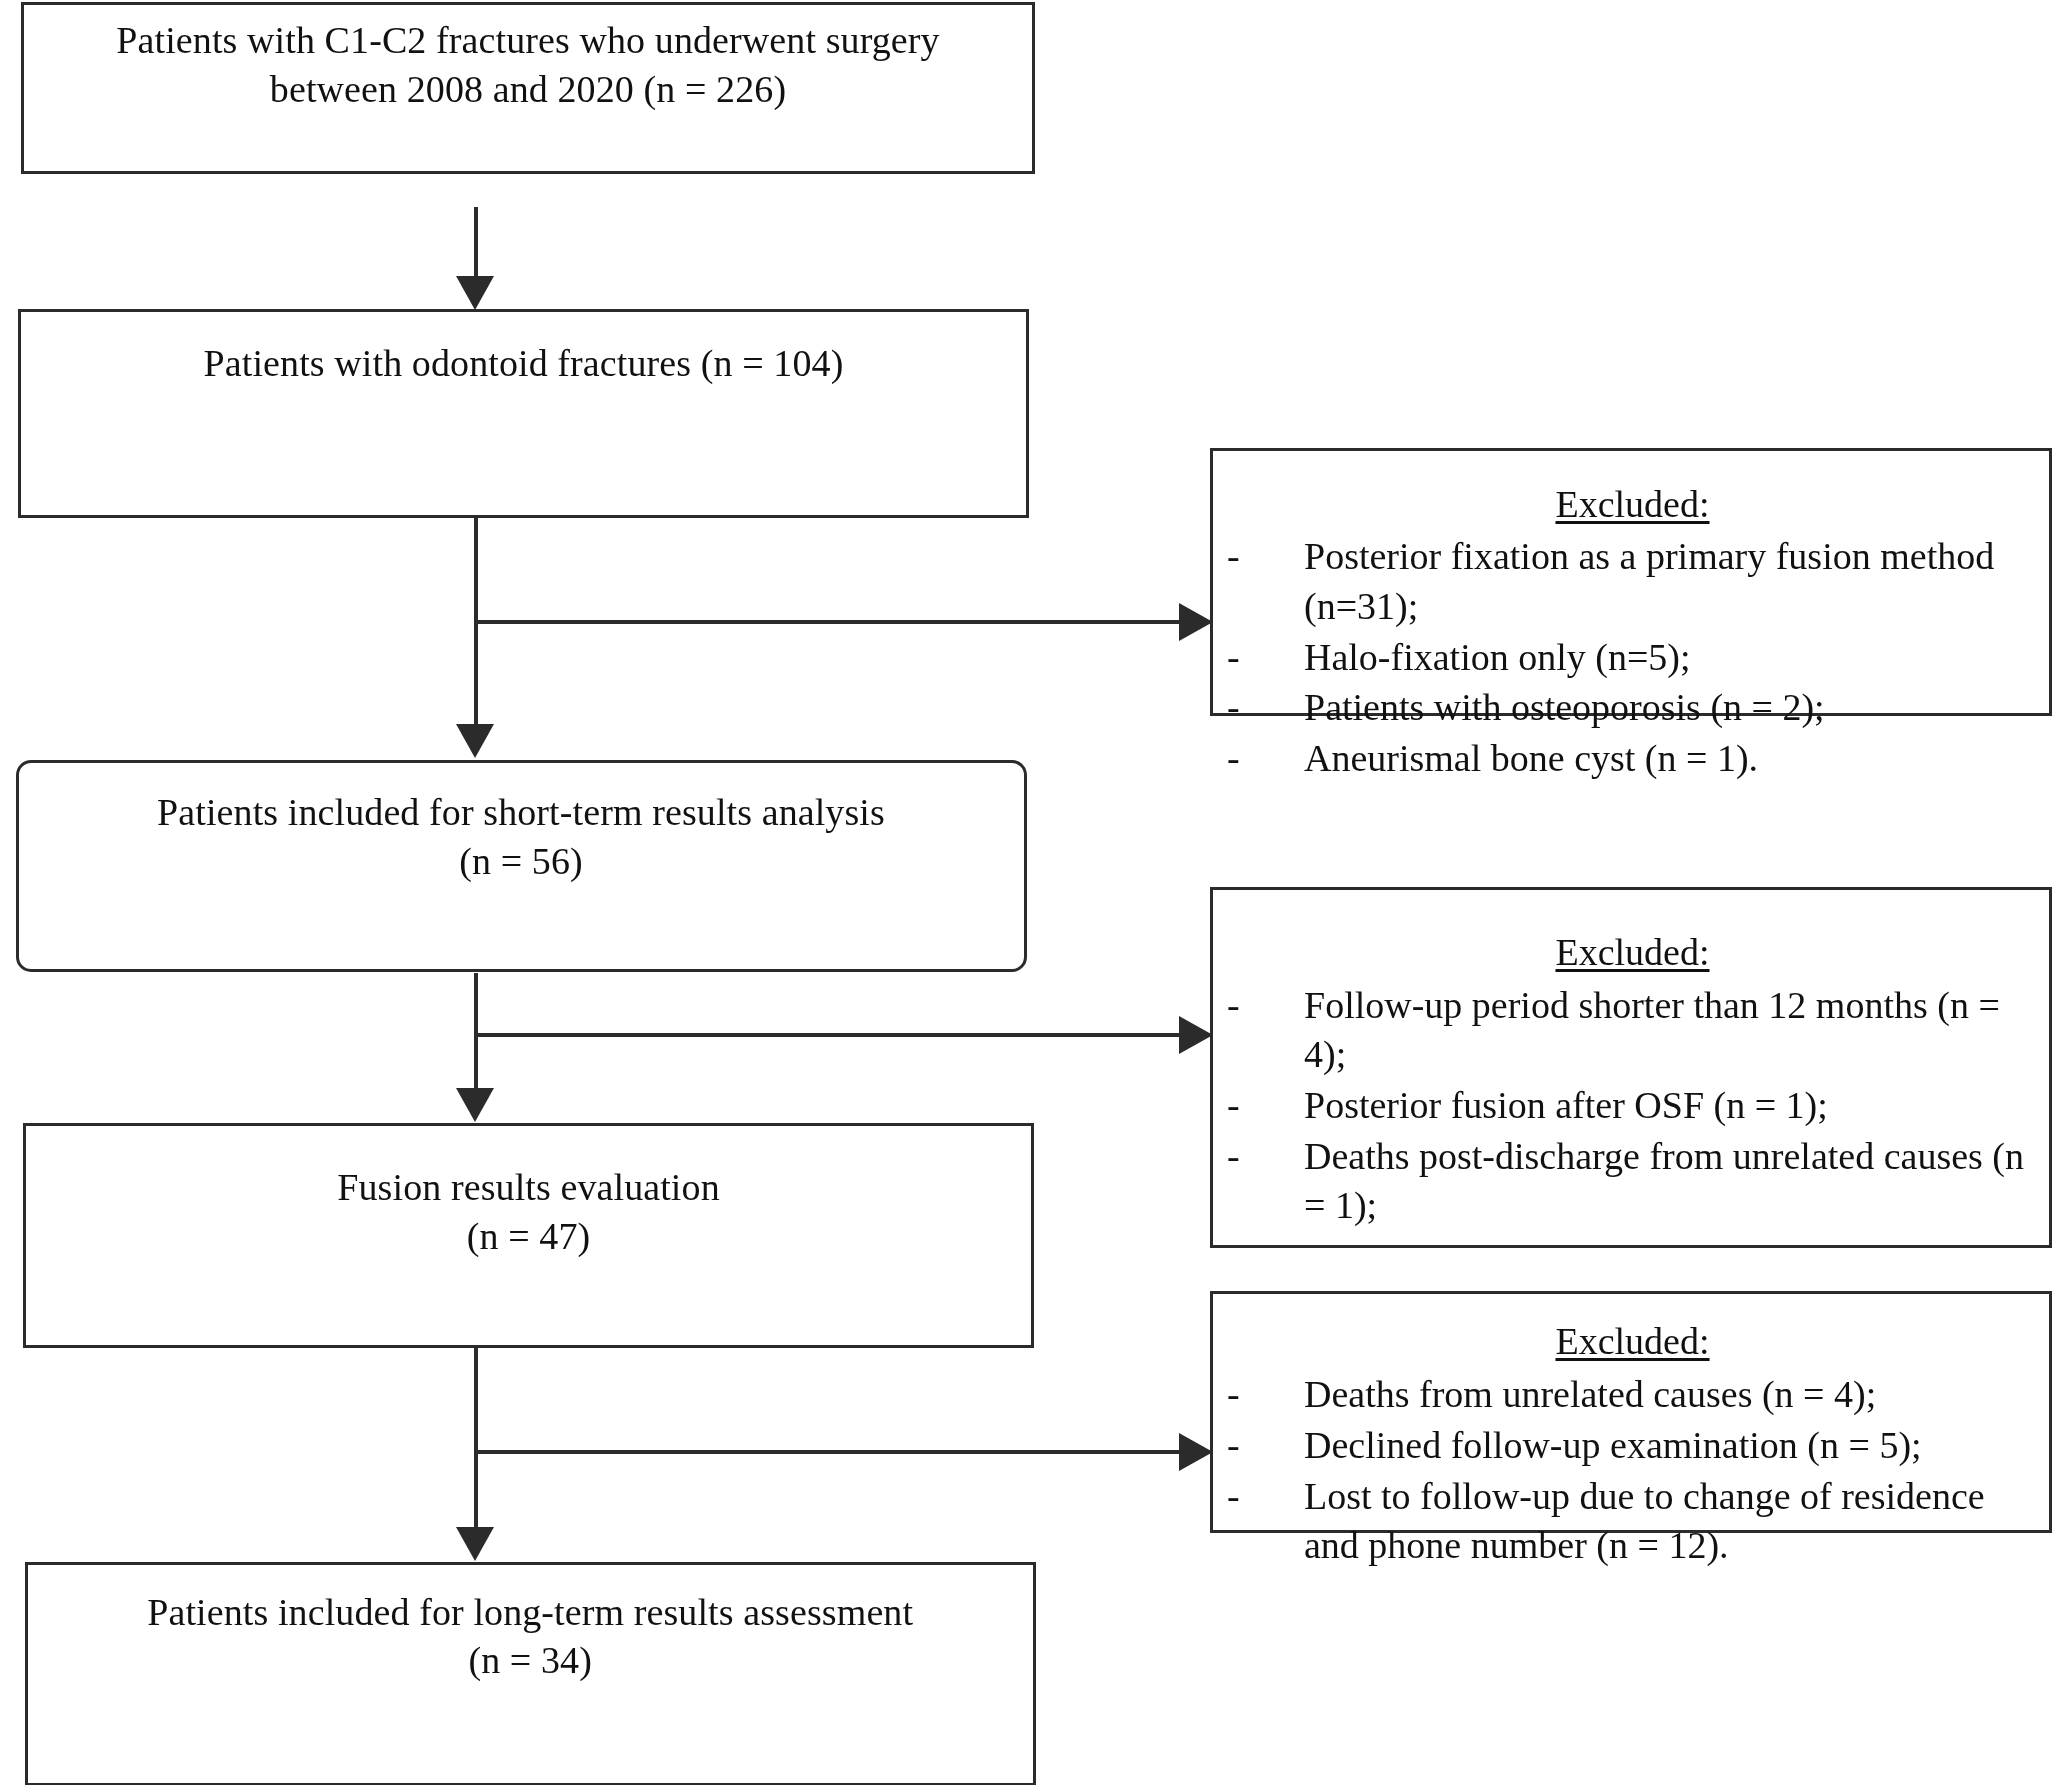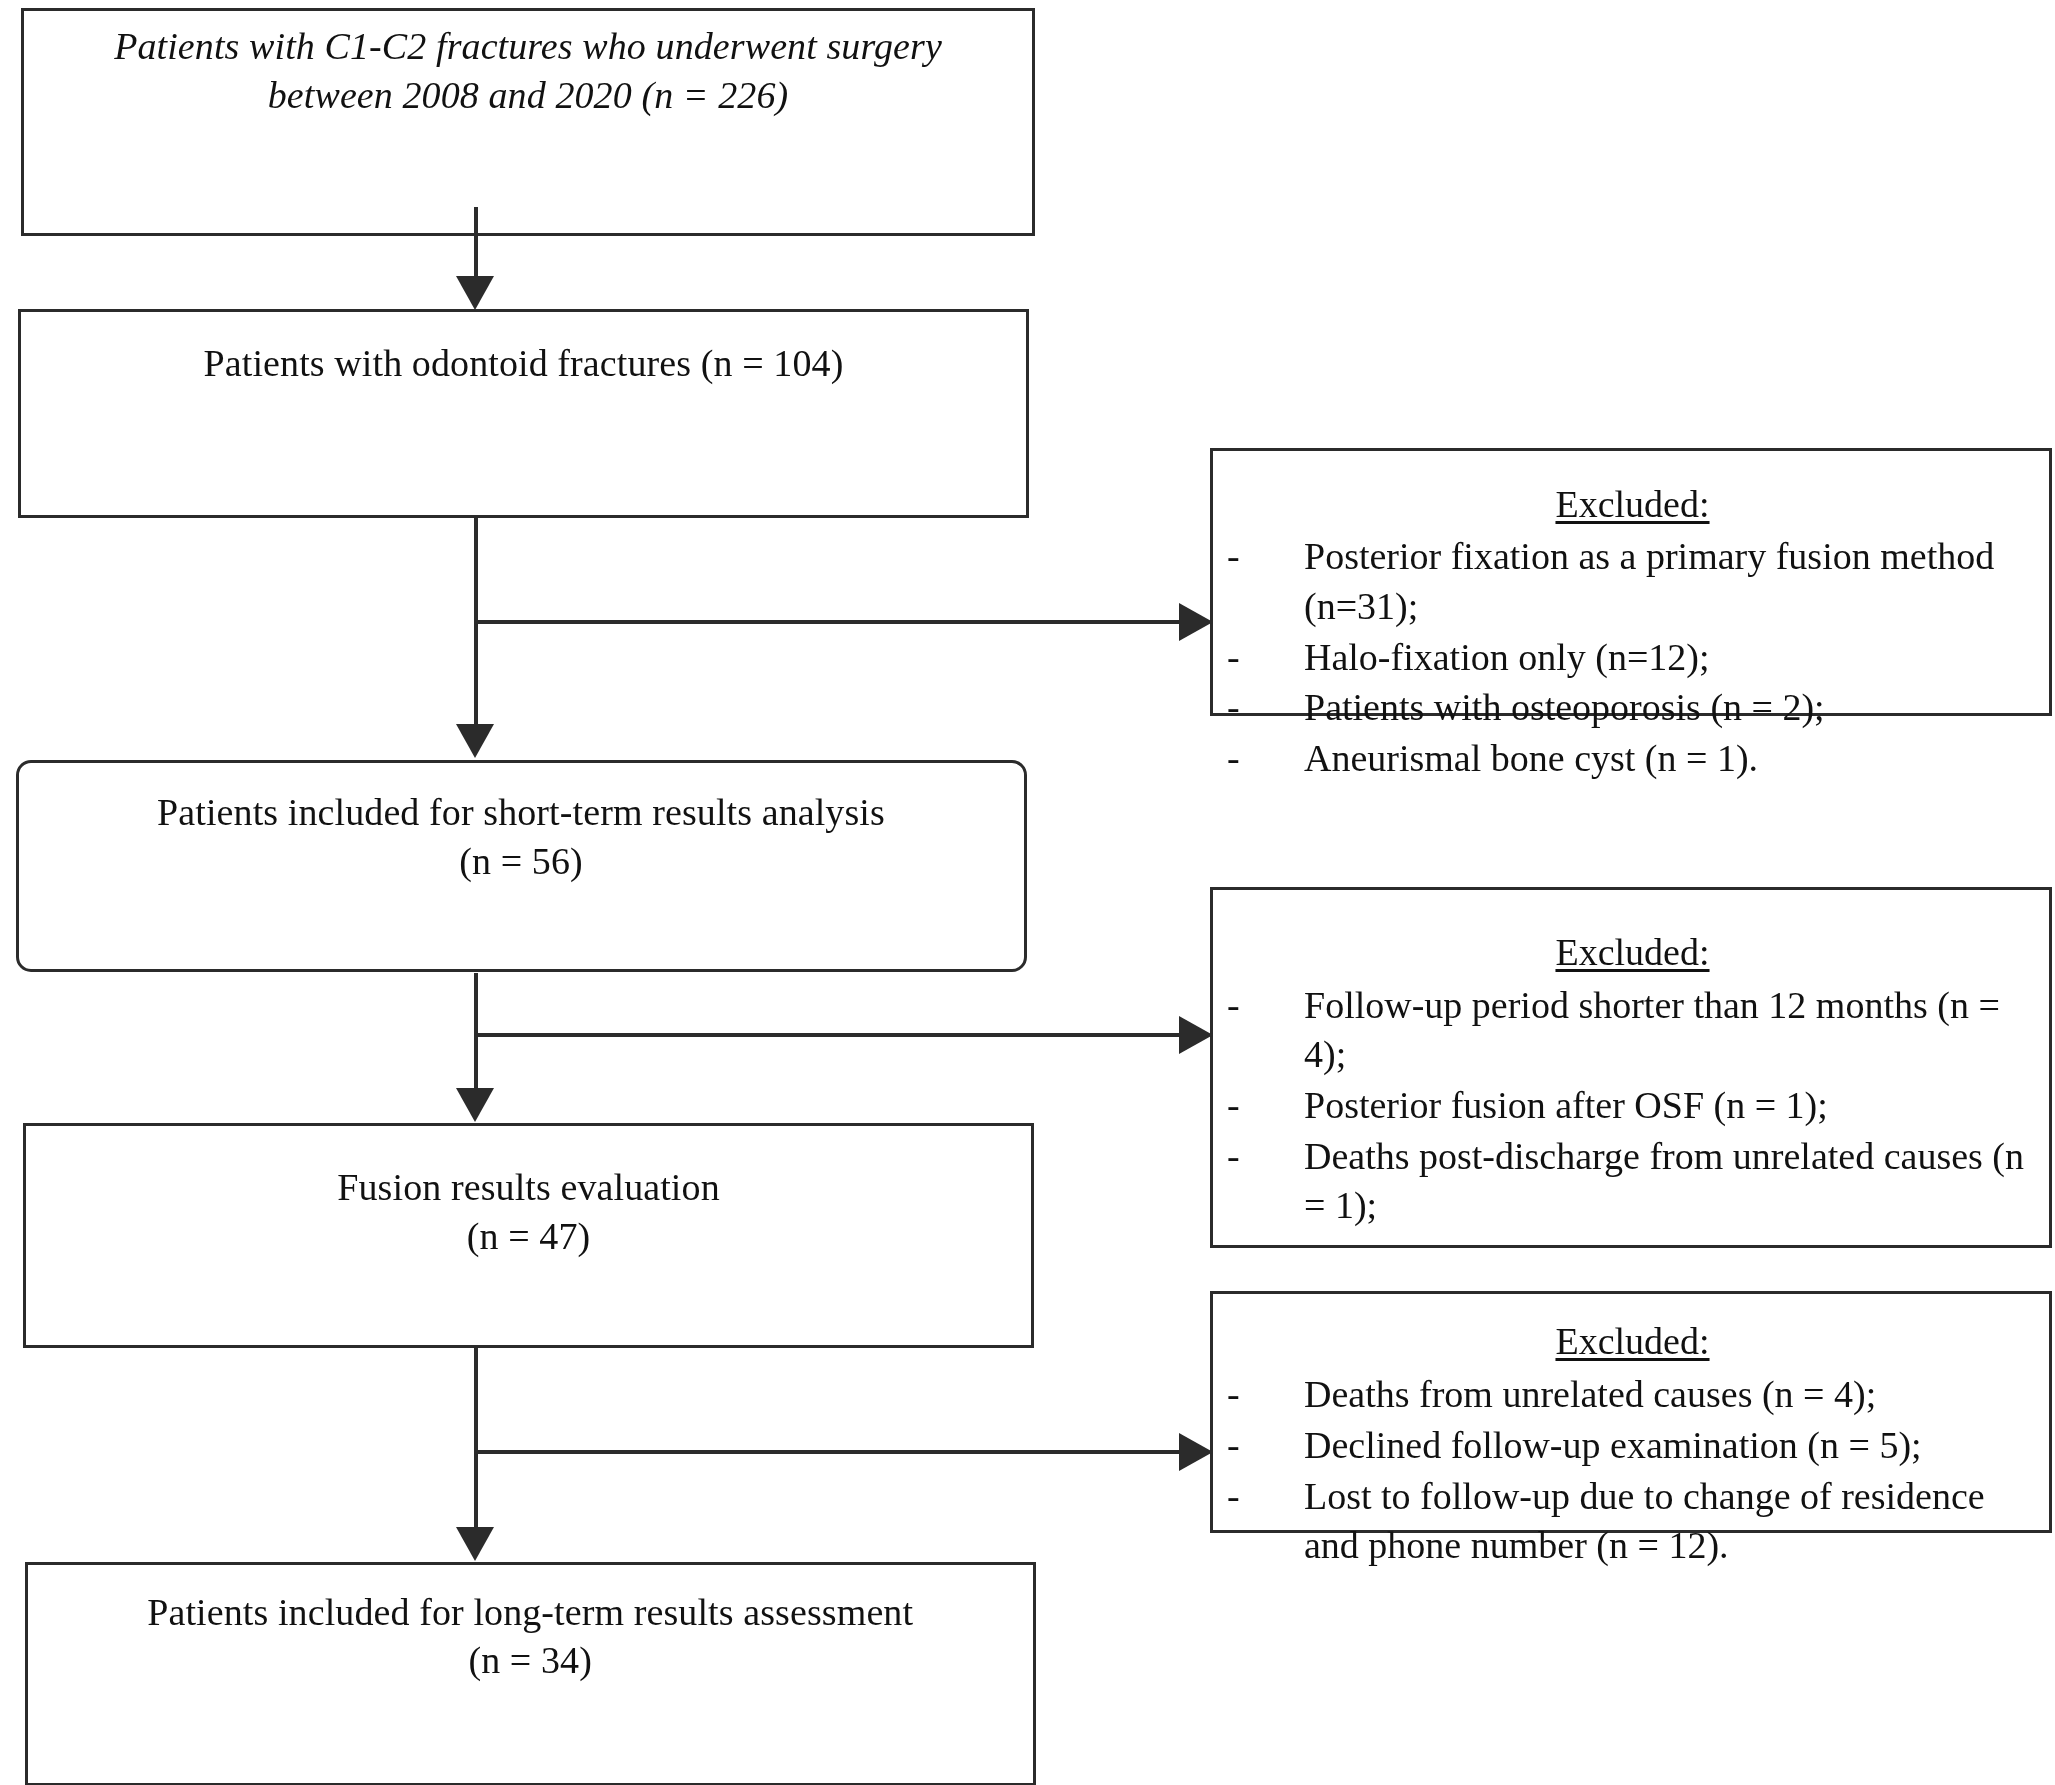--- a/index.html
+++ b/index.html
@@ -26,21 +26,21 @@
   .box-text {
     position: absolute;
     left: 0;
     right: 0;
     text-align: center;
     font-size: 38px;
     line-height: 1.28;
     letter-spacing: 0.1px;
   }
   
-  #flow-box-0 { left: 21px;  top: 8px;    width: 1014px; height: 228px; font-style: italic; }
+  #flow-box-0 { left: 21px;  top: 2px;    width: 1014px; height: 172px; }
   #flow-box-1 { left: 18px;  top: 309px;  width: 1011px; height: 209px; }
   #flow-box-2 { left: 15.5px;  top: 760px; width: 1011px; height: 212px; border-radius: 15px; }
   #flow-box-3 { left: 23px;  top: 1123px; width: 1011px; height: 225px; }
   #flow-box-4 { left: 12.7px;  top: 1562px; width: 1011px; height: 224px; margin-left: 12px; }
 
   #flow-text-0 { top: 11.2px; }
   #flow-text-1 { top: 27px; }
   #flow-text-2 { top: 25px; }
   #flow-text-3 { top: 37px; }
   #flow-text-4 { top: 22.5px; }
@@ -180,21 +180,21 @@
   <div class="box" id="excl-box-0">
     <div class="excl-inner" id="excl-inner-0">
       <div class="excl-title">Excluded:</div>
       <ul class="excl-list">
         <li class="excl-item">
           <span class="excl-dash">-</span>
           <span>Posterior fixation as a primary fusion method (n=31);</span>
         </li>
         <li class="excl-item">
           <span class="excl-dash">-</span>
-          <span>Halo-fixation only (n=12);</span>
+          <span>Halo-fixation only (n=5);</span>
         </li>
         <li class="excl-item">
           <span class="excl-dash">-</span>
           <span>Patients with osteoporosis (n = 2);</span>
         </li>
         <li class="excl-item">
           <span class="excl-dash">-</span>
           <span>Aneurismal bone cyst (n = 1).</span>
         </li>
       </ul>

